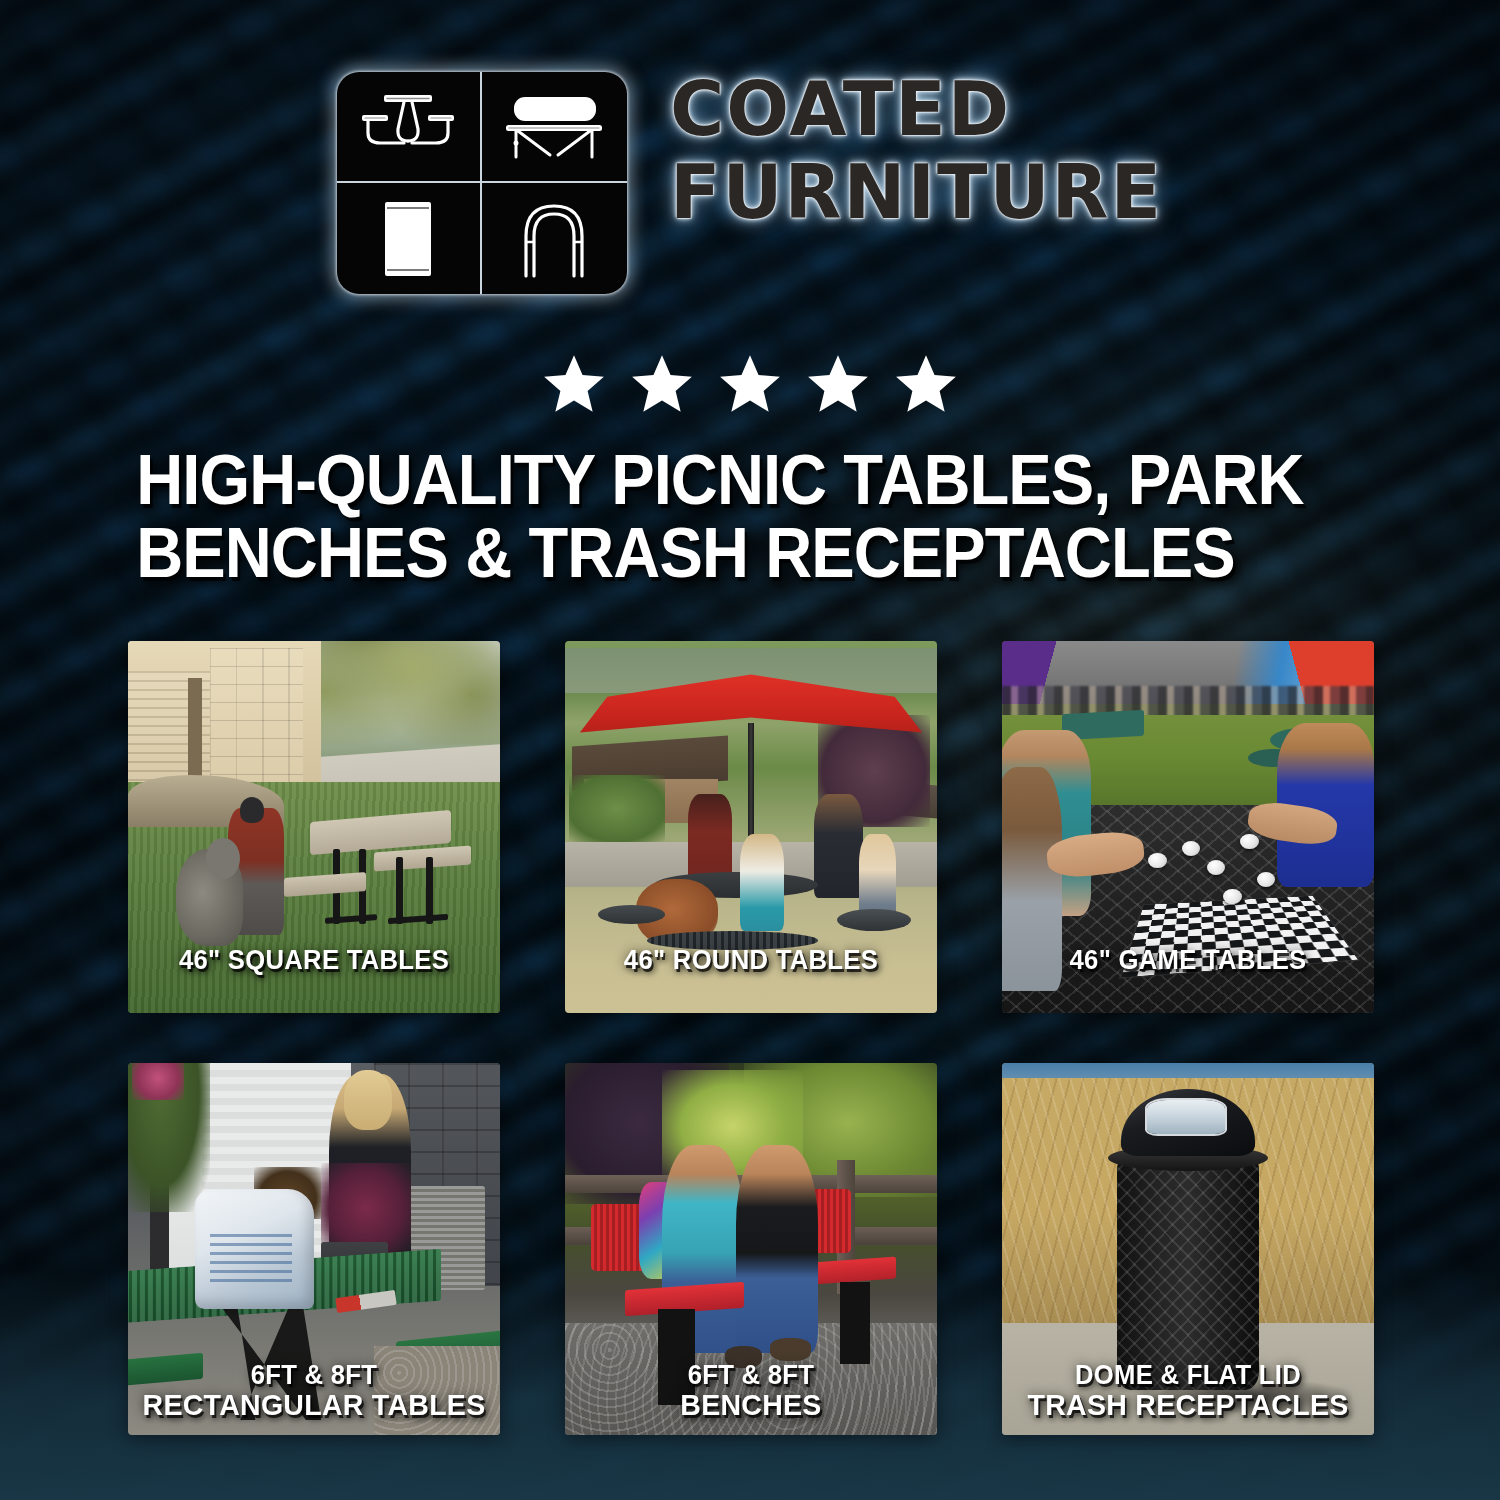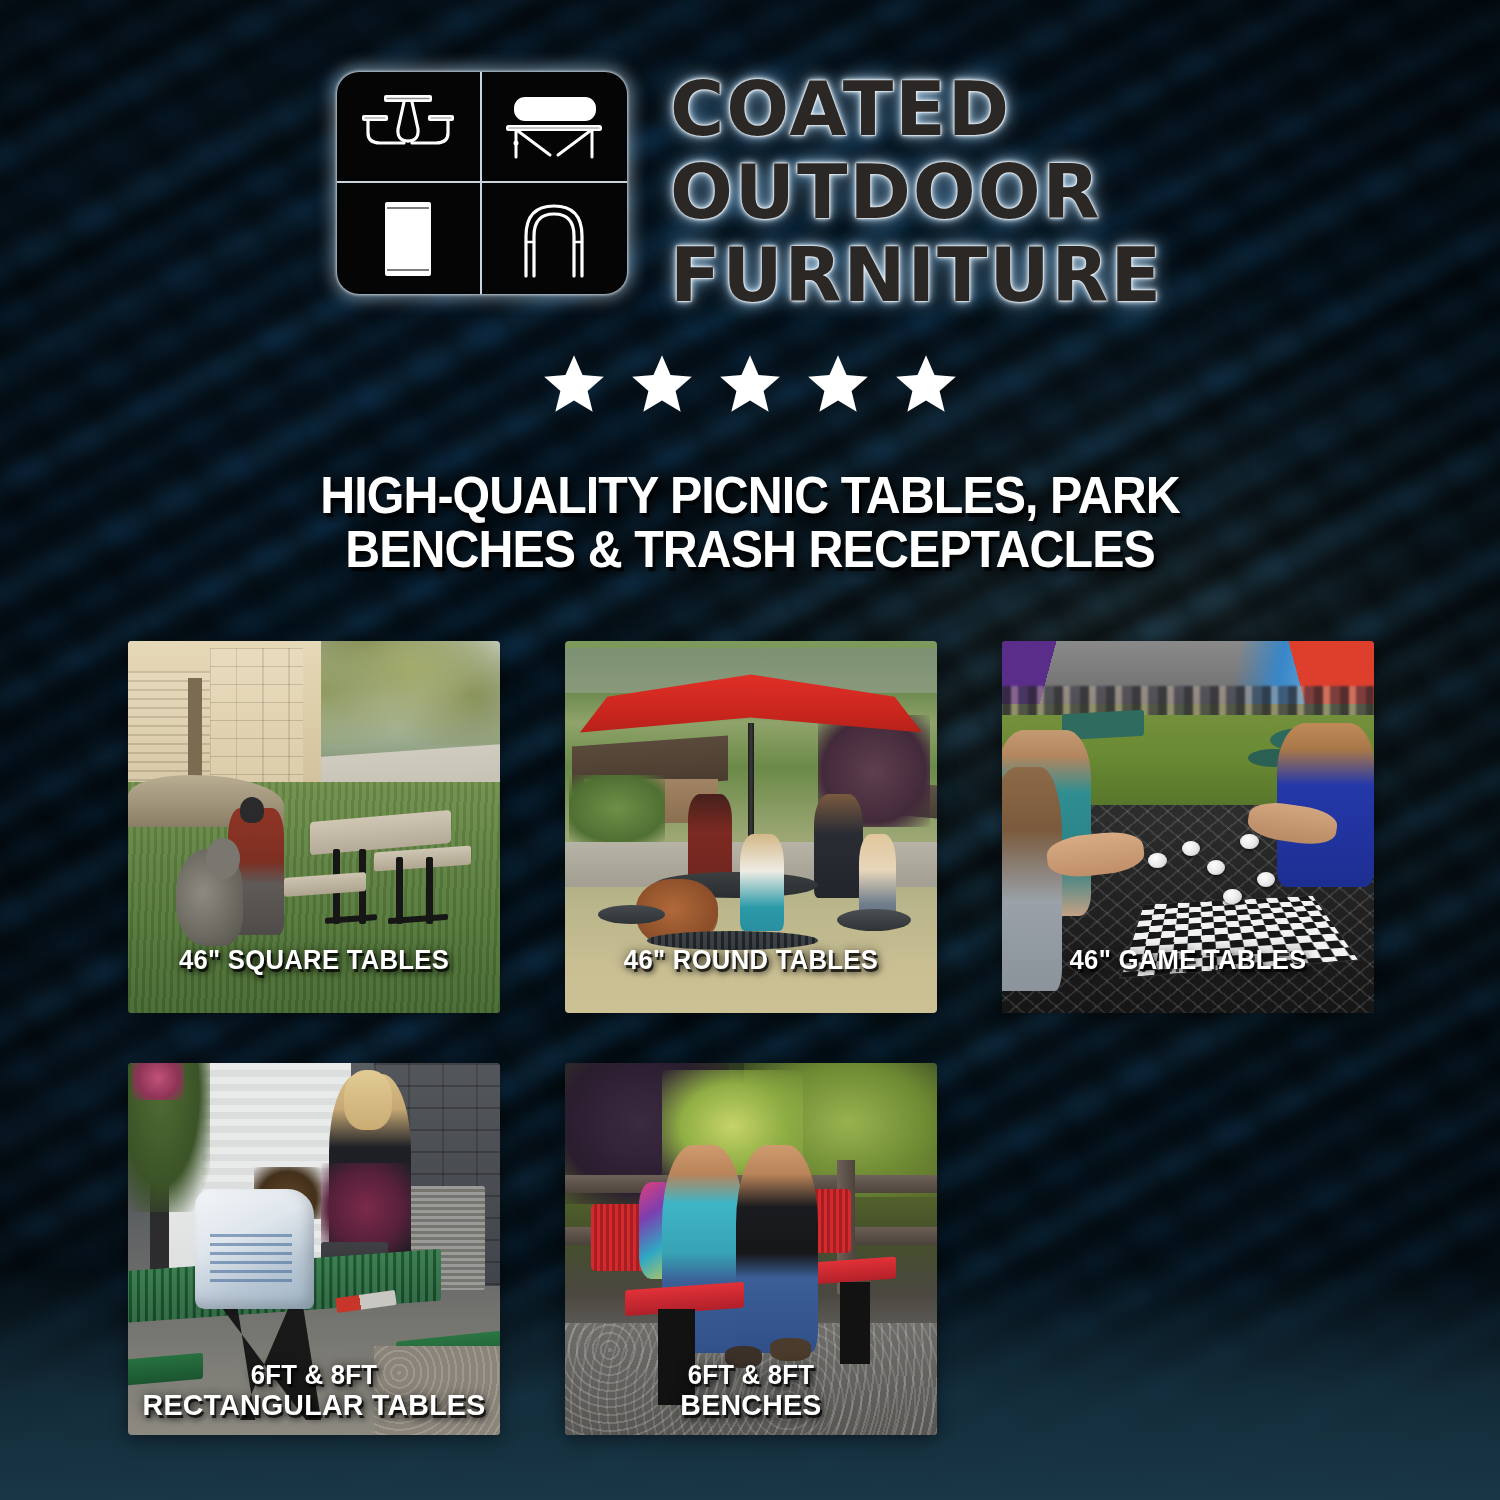--- a/index.html
+++ b/index.html
@@ -115,33 +115,32 @@
   .stars {
     position: absolute; left: 0; right: 0; top: 352px;
     display: flex; justify-content: center; align-items: center; gap: 22px;
   }
   .star { width: 66px; height: 64px; display:block; }
 
   
   .headline {
     position: absolute; left: 50%; transform: translateX(-50%);
     top: 444px; width: 1320px;
-    text-align: center;
+    text-align: left;
     font-family: "Liberation Sans", sans-serif;
     font-weight: 700;
-    font-size: 52px;
+    font-size: 70px;
     line-height: 1.04;
     letter-spacing: -1px;
     color: #ffffff;
     transform-origin: center;
     text-shadow:
       3px 4px 0 rgba(0,0,0,0.75),
       5px 6px 10px rgba(0,0,0,0.6),
       0 0 22px rgba(0,0,0,0.55);
-    margin-top: 24px;
   }
   .headline .hl {
     display:block;
     transform: scaleX(0.93);
   }
 
   
   .grid {
     position: absolute;
     left: 128px; top: 641px;
@@ -499,21 +498,20 @@
               <path d="M22 80 L22 40 Q22 18 42 18 Q62 18 62 40 L62 80"></path>
               <line x1="14" y1="46" x2="22" y2="46" stroke-width="2.4"></line>
               <line x1="62" y1="46" x2="70" y2="46" stroke-width="2.4"></line>
             </g>
           </svg>
         </div>
       </div>
 
       <div class="logo-text">
         <div class="logo-line l1">COATED</div>
-        <div class="logo-line l2">OUTDOOR</div>
         <div class="logo-line l3">FURNITURE</div>
       </div>
     </div>
 
     <div class="stars">
       <svg class="star" viewBox="0 0 24 24">
           <polygon fill="#ffffff" points="12,1.2 15.2,8.6 23.2,9.3 17.1,14.6 19,22.4 12,18.2 5,22.4 6.9,14.6 0.8,9.3 8.8,8.6"></polygon>
         </svg>
       <svg class="star" viewBox="0 0 24 24">
           <polygon fill="#ffffff" points="12,1.2 15.2,8.6 23.2,9.3 17.1,14.6 19,22.4 12,18.2 5,22.4 6.9,14.6 0.8,9.3 8.8,8.6"></polygon>
@@ -676,16 +674,33 @@
             <div class="t5-legs"></div>
           <div class="t5-shoe1"></div>
             <div class="t5-shoe2"></div>
         </div>
         <div class="cap two-line">
           <span>6FT &amp; 8FT</span>
           <span class="l2">BENCHES</span>
         </div>
       </div>
 
+      <div class="tile">
+        <div class="ph">
+          <div class="t6-bg"></div>
+            <div class="t6-sky"></div>
+            <div class="t6-grass"></div>
+          <div class="t6-walk"></div>
+            <div class="t6-shadow"></div>
+          <div class="t6-body"></div>
+            <div class="t6-rim"></div>
+            <div class="t6-dome"></div>
+            <div class="t6-open"></div>
+        </div>
+        <div class="cap two-line">
+          <span>DOME &amp; FLAT LID</span>
+          <span class="l2">TRASH RECEPTACLES</span>
+        </div>
+      </div>
 
     </div>
   </div>
 </div>
 
 </body></html>

